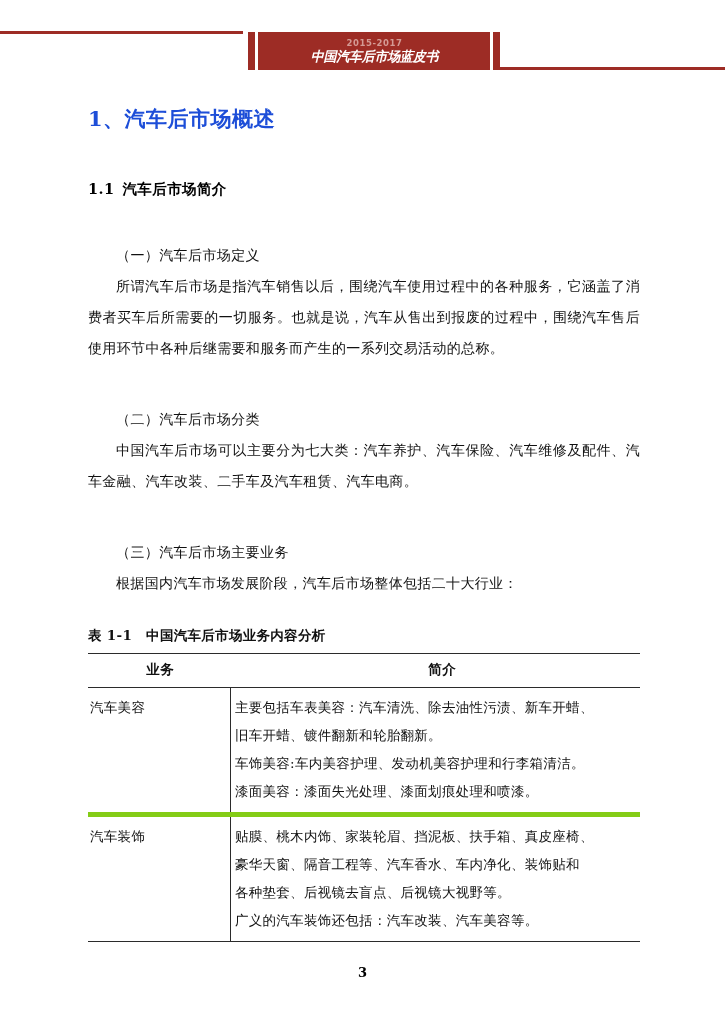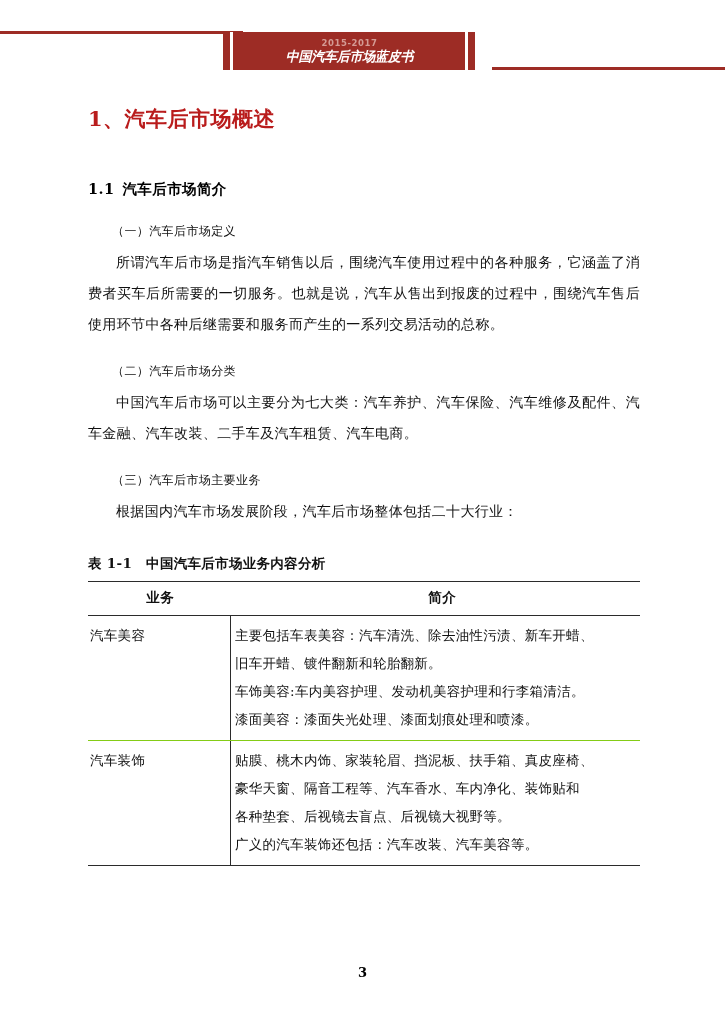--- a/index.html
+++ b/index.html
@@ -43,21 +43,21 @@
   .rule-right {
     position: absolute;
     left: 492px;
     top: 47px;
     width: 233px;
     height: 3px;
     background: #9d2c25;
   }
   .banner-box {
     position: absolute;
-    left: 223px;
+    left: 248px;
     top: 12px;
     width: 252px;
     height: 38px;
     background: #9d2c25;
     overflow: hidden;
   }
   .banner-stripe {
     position: absolute;
     top: 0;
     width: 3px;
@@ -106,38 +106,38 @@
     width: 552px;
   }
 
   h1.doc-h1 {
     margin: 0;
     font-family: "DejaVu Serif", "Liberation Serif", serif;
     font-size: 21px;
     font-weight: bold;
     line-height: 30px;
     letter-spacing: 0.5px;
-    color: #b91c1c;
+    color: #1d4ed8;
   }
 
   h2.doc-h2 {
     margin: 44px 0 0 0;
     font-family: "DejaVu Serif", "Liberation Serif", serif;
     font-size: 14.5px;
     font-weight: bold;
     line-height: 22px;
     letter-spacing: 0.4px;
     color: #000;
   }
   h2.doc-h2 .num { margin-right: 8px; }
 
   p.sub-head {
-    margin: 16px 0 0 0;
+    margin: 40px 0 0 0;
     text-indent: 2em;
-    font-size: 12px;
+    font-size: 14px;
     line-height: 31px;
     letter-spacing: 0.4px;
   }
   p.body-par {
     margin: 0;
     text-indent: 2em;
     font-size: 14px;
     line-height: 31px;
     letter-spacing: 0.35px;
     text-align: justify;
@@ -168,21 +168,21 @@
     border-top: 1.6px solid #2b2b2b;
     border-bottom: 1.2px solid #2b2b2b;
     letter-spacing: 0.4px;
   }
   table.biz-table thead th.c1 { width: 152px; }
   table.biz-table thead th.c2 { width: 400px; padding-left: 14px; }
 
   table.biz-table tbody td {
     vertical-align: top;
     padding: 5px 0 7px 2px;
-    border-bottom: 1px solid #84cc16;
+    border-bottom: 5px solid #84cc16;
     letter-spacing: 0.3px;
   }
   table.biz-table tbody tr:last-child td {
     border-bottom: 1.6px solid #2b2b2b;
   }
   table.biz-table tbody td.c1 { width: 152px; }
   table.biz-table tbody td.c2 {
     width: 400px;
     padding-left: 4px;
     border-left: 1.2px solid #2b2b2b;

